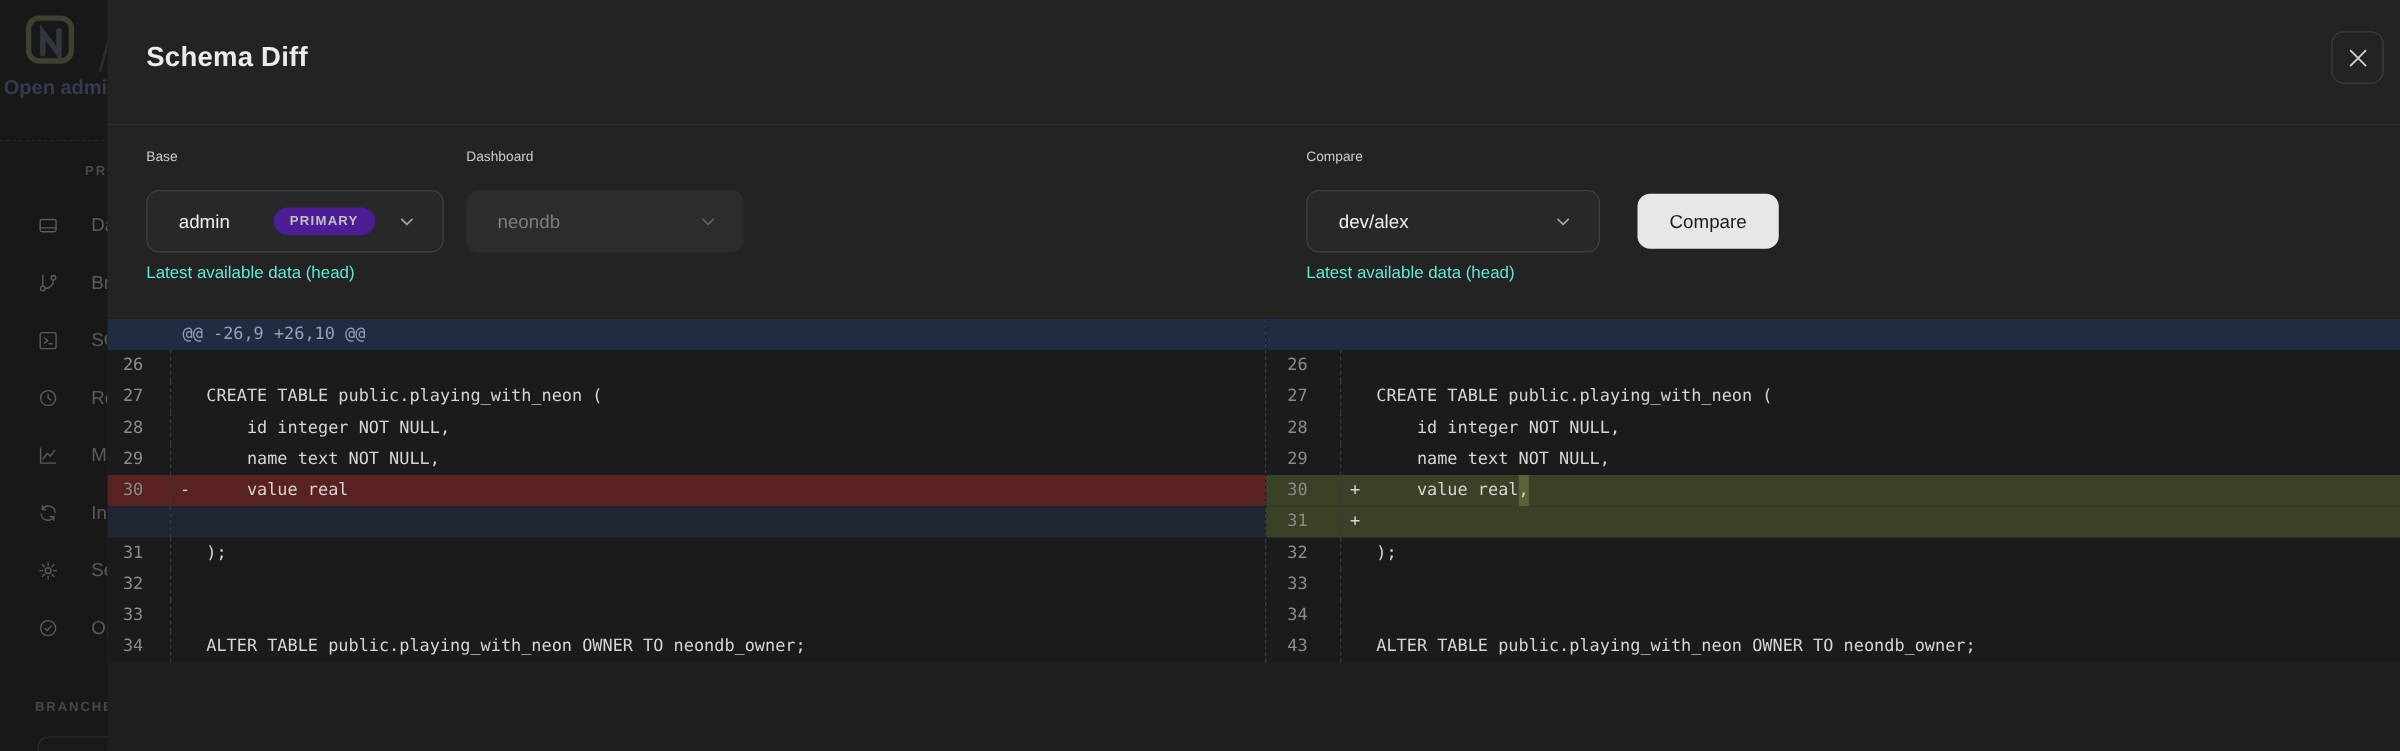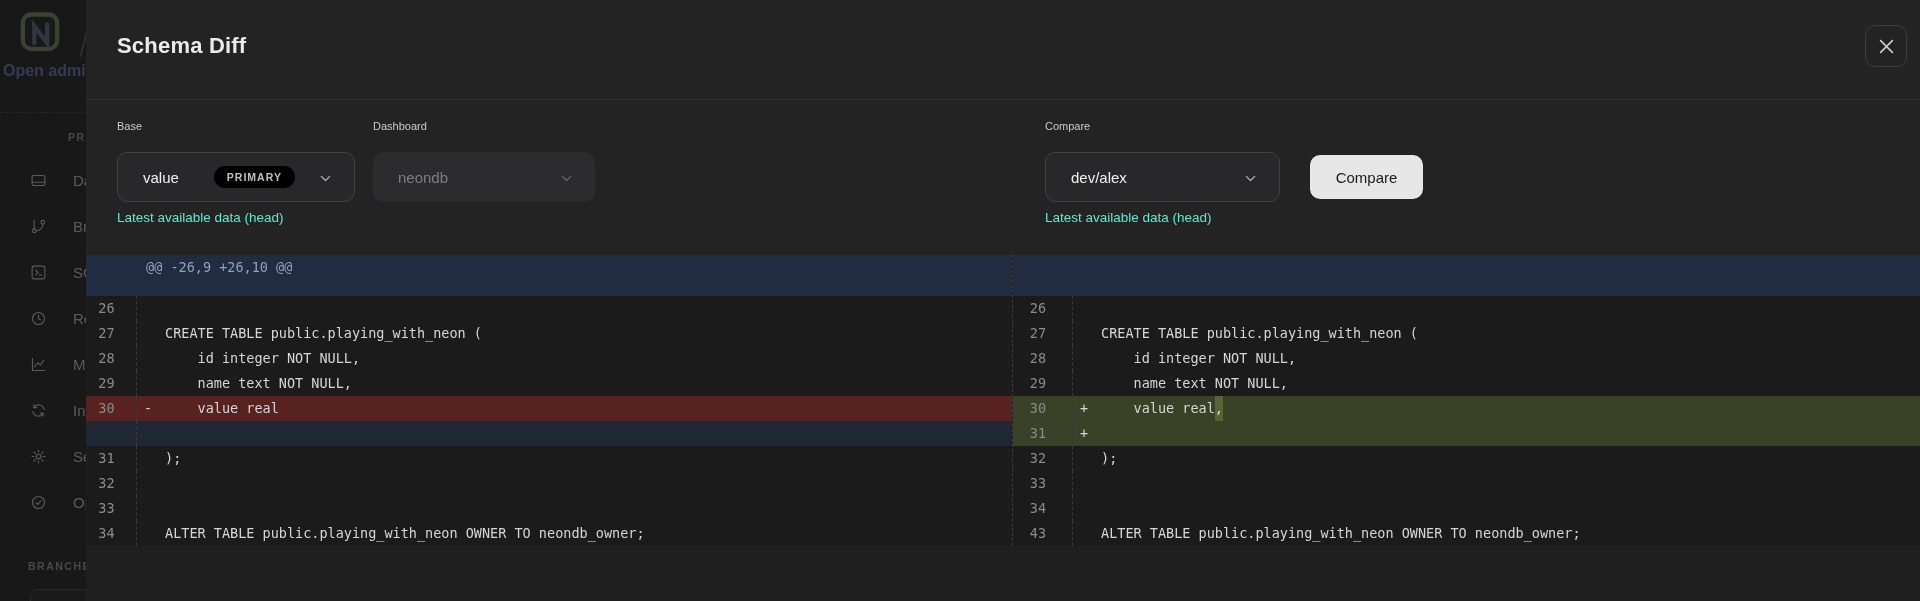--- a/index.html
+++ b/index.html
@@ -33,36 +33,36 @@
   .ctl-label { position:absolute; top:120px; font-size:11px; color:#cbcbcb; }
   .lab-base { left:31px; } .lab-db { left:287px; } .lab-cmp { left:959px; }
 
   .sel { position:absolute; top:152px; height:50px; border-radius:10px; display:flex; align-items:center; padding:0 44px 0 25px; cursor:pointer; }
   .sel-active { background:#28282a; border:1px solid #414144; }
   .sel-base { left:31px; width:238px; }
   .sel-db { left:287px; width:222px; background:#2c2c2e; cursor:default; }
   .sel-cmp { left:959px; width:235px; }
   .sel-value { font-size:15px; font-weight:500; color:#f0f0f0; white-space:nowrap; }
   .sel-db .sel-value { color:#7e7e82; font-weight:400; }
-  .badge { margin-left:35px; background:#000000; color:#c0c0c0; font-size:10.5px; font-weight:600; letter-spacing:1px; padding:5px 13px; border-radius:999px; white-space:nowrap; }
+  .badge { margin-left:35px; background:#4c1d95; color:#c0c0c0; font-size:10.5px; font-weight:600; letter-spacing:1px; padding:5px 13px; border-radius:999px; white-space:nowrap; }
   .sel .chev { position:absolute; right:22px; top:50%; margin-top:-6px; }
   .chev svg { stroke:#a0a0a0; fill:none; stroke-width:1.8; stroke-linecap:round; stroke-linejoin:round; }
   .sel-db .chev svg { stroke:#5f5f62; }
 
   .compare-btn { position:absolute; left:1224px; top:155px; width:113px; height:44px; background:#e7e7e7; color:#1b1b1b; font-size:15px; font-weight:500; border:none; border-radius:10px; cursor:pointer; font-family:"Liberation Sans", sans-serif; }
 
   .hint { position:absolute; top:210px; font-size:13.5px; color:#5eead4; white-space:nowrap; }
   .hint-l { left:31px; } .hint-r { left:959px; }
 
   
   .diff { position:absolute; left:0; right:0; top:255px; bottom:0; background:#1f1f20; overflow:hidden; }
   .panel { position:absolute; top:0; background:#1b1b1c; }
   .panel-l { left:0; width:926px; }
   .panel-r { left:926px; width:908px; border-left:1px dashed #3b3b3c; }
-  .hunk-row { height:41px; line-height:25px; background:#212c42; color:#93a1b8; font-family:"DejaVu Sans Mono", monospace; font-size:13.5px; padding-left:60px; white-space:pre; }
+  .hunk-row { height:25px; line-height:25px; background:#212c42; color:#93a1b8; font-family:"DejaVu Sans Mono", monospace; font-size:13.5px; padding-left:60px; white-space:pre; }
   .panel-r .hunk-row { padding-left:0; }
   .drow { display:flex; height:25px; line-height:25px; font-family:"DejaVu Sans Mono", monospace; font-size:13.5px; color:#d6d6d6; }
   .gut { flex:0 0 51px; text-align:center; padding-right:9px; color:#8b8b8b; border-right:1px dashed #39393b; }
   .panel-r .gut { flex-basis:60px; }
   .mark { flex:0 0 28px; padding-left:7px; }
   .codetext { white-space:pre; }
   .hl { background:#5a6335; white-space:pre; }
   .del { background:#582220; }
   .add { background:#394126; }
   .filler { background:#1f2634; }
@@ -159,21 +159,21 @@
           <path d="M2 2l12 12M14 2L2 14"></path>
         </svg>
     </button>
     <div class="modal-divider"></div>
 
     <div class="ctl-label lab-base">Base</div>
     <div class="ctl-label lab-db">Dashboard</div>
     <div class="ctl-label lab-cmp">Compare</div>
 
     <div class="sel sel-active sel-base">
-      <span class="sel-value">value</span>
+      <span class="sel-value">admin</span>
       <span class="badge">PRIMARY</span>
       <span class="chev"><svg width="13" height="13" viewBox="0 0 16 16">
             <path d="M3 5.5l5 5 5-5"></path>
           </svg></span>
     </div>
 
     <div class="sel sel-db">
       <span class="sel-value">neondb</span>
       <span class="chev"><svg width="13" height="13" viewBox="0 0 16 16">
             <path d="M3 5.5l5 5 5-5"></path>

